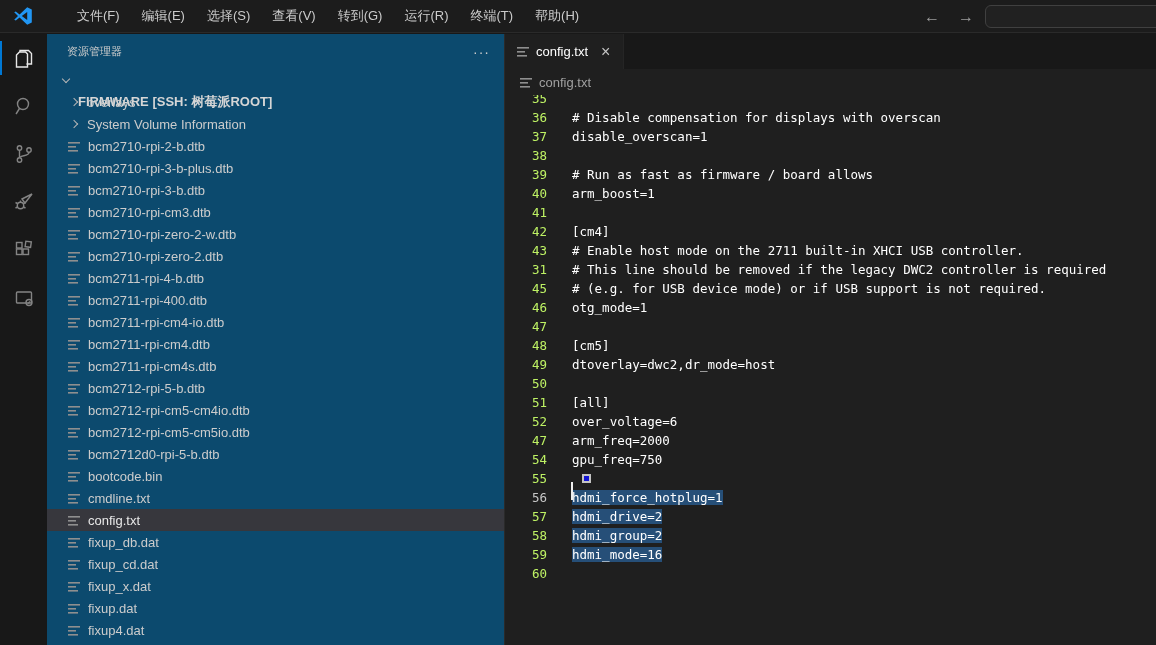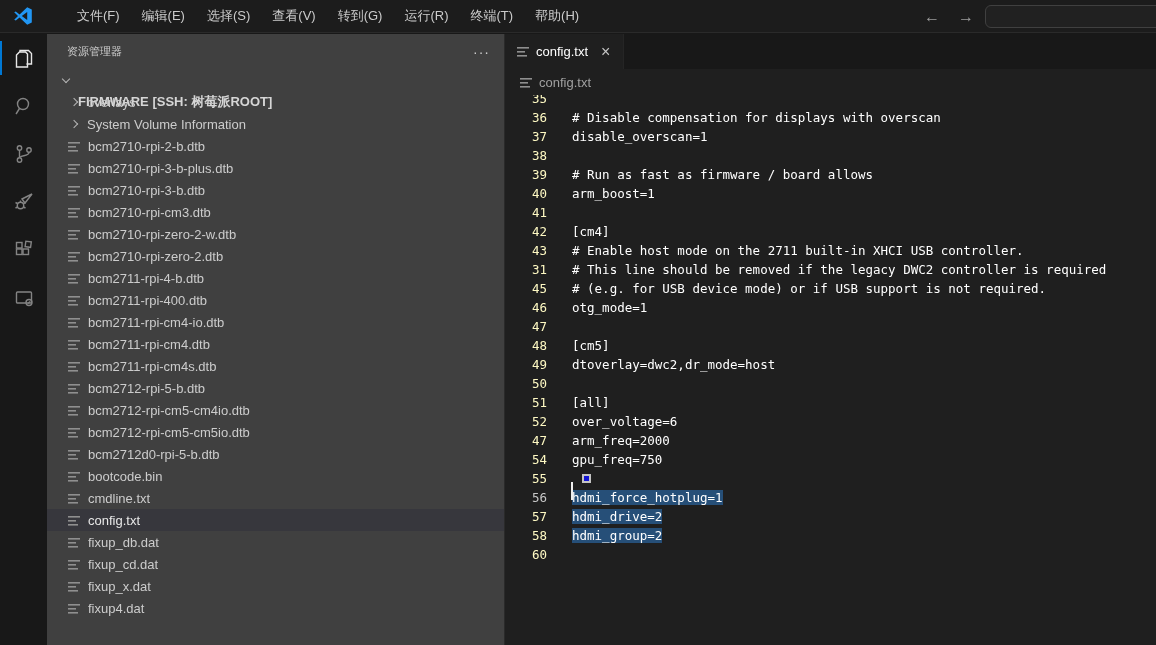--- a/index.html
+++ b/index.html
@@ -24,21 +24,21 @@
     background:#181818; }
   .ab-item { width:47px; height:48px; display:flex; align-items:center; justify-content:center;
     color:#848484; position:relative; }
   .ab-item svg { width:24px; height:24px; stroke:#848484; fill:none; stroke-width:1.4; }
   .ab-item.active svg { stroke:#e7e7e7; }
   .ab-item.active::before { content:""; position:absolute; left:0; top:7px; bottom:7px;
     width:2px; background:#0078d4; }
 
   
   .sidebar { position:absolute; top:34px; left:47px; width:458px; height:611px;
-    background:#404040; border-right:1px solid #2a2a2a; }
+    background:#0c4a6e; border-right:1px solid #2a2a2a; }
   .sidebar-header { height:35px; display:flex; align-items:center; justify-content:space-between;
     padding:0 14px 0 20px; }
   .sidebar-title { font-size:11px; color:#cccccc; }
   .more-actions { color:#cccccc; font-size:14px; letter-spacing:1px; cursor:default; }
   .tree { position:absolute; top:35px; left:0; right:0; }
   .tree-row { height:22px; display:flex; align-items:center; color:#cccccc; font-size:13px;
     cursor:default; white-space:nowrap; }
   .tree-row.selected { background:#37373d; color:#e8e8e8; }
   .chev { width:6px; height:6px; border-right:1.3px solid #b6b6b6; border-bottom:1.3px solid #b6b6b6;
     flex:none; }
@@ -59,21 +59,21 @@
   .tab .file-ico { margin:0 7px 0 0; }
   .tab-label { color:#ffffff; font-size:13px; margin-right:10px; }
   .tab-close { color:#c5c5c5; font-size:16px; line-height:1; padding:1px 3px; border-radius:4px; }
   .breadcrumbs { height:26px; display:flex; align-items:center; padding-left:15px; color:#a0a0a0; }
   .breadcrumbs .file-ico { margin:0 7px 0 0; }
   .bc-label { font-size:13px; color:#a0a0a0; }
 
   .code-area { position:absolute; top:61px; left:0; right:0; bottom:0; overflow:hidden; }
   .code-lines { margin-top:-6px; font-family:"DejaVu Sans Mono",monospace; font-size:12.5px; }
   .code-line { height:19px; display:flex; align-items:center; white-space:pre; }
-  .ln { width:42px; text-align:right; color:#fef9c3; flex:none; }
+  .ln { width:42px; text-align:right; color:#bef264; flex:none; }
   .code-line.active .ln { color:#c6c6c6; }
   .code-content { margin-left:25px; position:relative; color:#ffffff; display:flex; align-items:flex-end; }
   .code-text { display:inline-block; }
   .code-line.sel .code-text { background:#264f78; }
   .cursor-bar { display:none; }
   .code-line.has-cursor .cursor-bar { display:block; position:absolute; left:-1px; top:-8px;
     height:18px; width:2px; background:#eeeeee; z-index:2; }
   .uni-box { display:none; }
   .code-line.has-box .uni-box { display:inline-block; width:9px; height:9px;
     background:#1314d3; border:2px solid #c4c4c4; margin-left:10px; }
@@ -271,20 +271,24 @@
         <div class="tree-row">
           <span class="file-ico"></span>
           <span>fixup_cd.dat</span>
         </div>
 
         <div class="tree-row">
           <span class="file-ico"></span>
           <span>fixup_x.dat</span>
         </div>
 
+        <div class="tree-row">
+          <span class="file-ico"></span>
+          <span>fixup.dat</span>
+        </div>
 
         <div class="tree-row">
           <span class="file-ico"></span>
           <span>fixup4.dat</span>
         </div>
       </div>
   </div>
 </div>
 
 <div class="editor">
@@ -511,20 +515,28 @@
 
         <div class="code-line sel">
           <span class="ln">58</span>
           <span class="code-content">
             
             
             <span class="code-text">hdmi_group=2</span>
           </span>
         </div>
 
+        <div class="code-line sel">
+          <span class="ln">59</span>
+          <span class="code-content">
+            
+            
+            <span class="code-text">hdmi_mode=16</span>
+          </span>
+        </div>
 
         <div class="code-line">
           <span class="ln">60</span>
           <span class="code-content">
             
             
             <span class="code-text"></span>
           </span>
         </div>
       </div>

